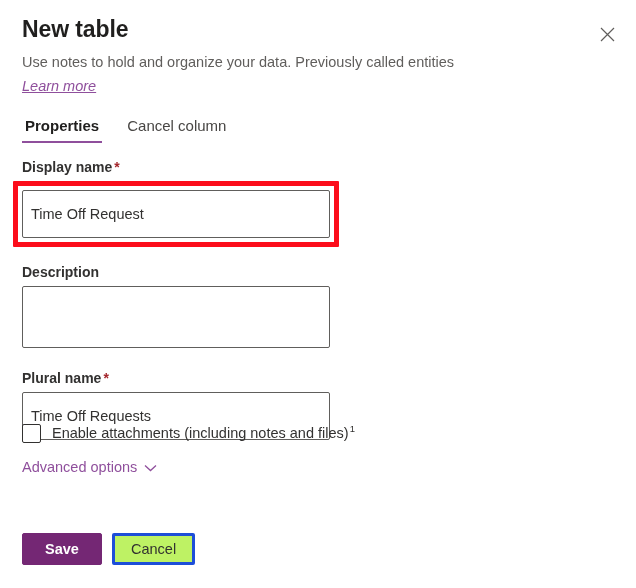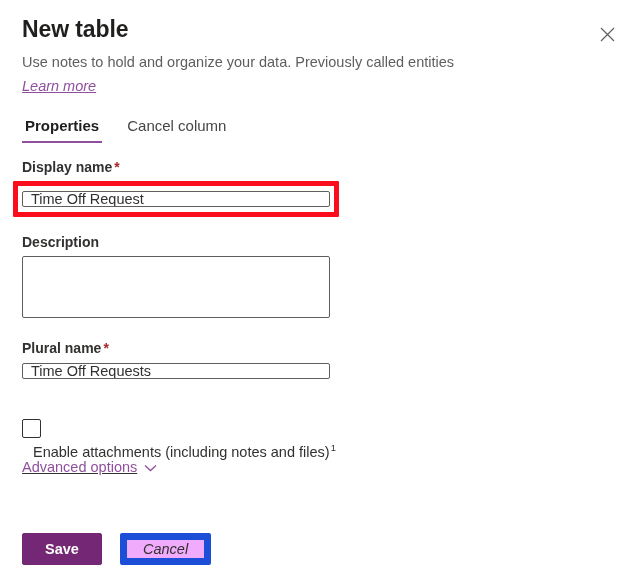--- a/index.html
+++ b/index.html
@@ -118,21 +118,21 @@
     margin-bottom: 5px;
   }
   .req {
     color: #a4262c;
     font-weight: 600;
     margin-left: 2px;
   }
   .text-input {
     box-sizing: border-box;
     width: 308px;
-    height: 16px;
+    height: 48px;
     border: 1px solid #605e5c;
     border-radius: 2px;
     background: #ffffff;
     font-family: inherit;
     font-size: 14.5px;
     color: #323130;
     padding: 0 8px;
     outline: none;
   }
   .text-input::placeholder { color: #a19f9d; }
@@ -164,23 +164,22 @@
     outline: none;
     resize: none;
   }
 
   
   .checkbox-row {
     position: absolute;
     left: 13px;
     top: 419px;
     display: flex;
-    align-items: flex-start;
-    cursor: pointer;
-    flex-direction: column;
+    align-items: flex-end;
+    cursor: pointer;
   }
   .checkbox-box {
     width: 19px;
     height: 19px;
     box-sizing: border-box;
     border: 1px solid #323130;
     border-radius: 2px;
     background: #ffffff;
     flex: 0 0 auto;
   }
@@ -199,58 +198,56 @@
 
   
   .advanced {
     position: absolute;
     left: 13px;
     top: 458px;
     display: flex;
     align-items: center;
     gap: 7px;
     cursor: pointer;
-    text-decoration: underline;
   }
   .advanced-label {
     font-size: 14.5px;
     color: #8f4f9c;
     line-height: 18px;
   }
   .chev { display: block; }
 
   
   .footer {
     position: absolute;
     left: 13px;
     top: 533px;
     display: flex;
-    gap: 18px;
+    gap: 10px;
   }
   .btn {
     font-family: inherit;
     font-size: 14.5px;
     height: 32px;
     border-radius: 2px;
     cursor: pointer;
     padding: 0 16px;
     min-width: 80px;
     box-sizing: border-box;
   }
   .btn-primary {
     background: #742774;
     border: 1px solid #742774;
     color: #ffffff;
     font-weight: 600;
   }
   .btn-secondary {
-    background: #f0abfc;
-    border: 7px solid #1d4ed8;
-    color: #323130;
-    font-style: italic;
+    background: #bef264;
+    border: 3px solid #1d4ed8;
+    color: #323130;
   }
 </style>
 </head>
 <body>
 
 <div class="panel">
 
   <div class="header">
     <div class="page-title">New table</div>
     <div class="subtitle">Use notes to hold and organize your data. Previously called entities</div>

